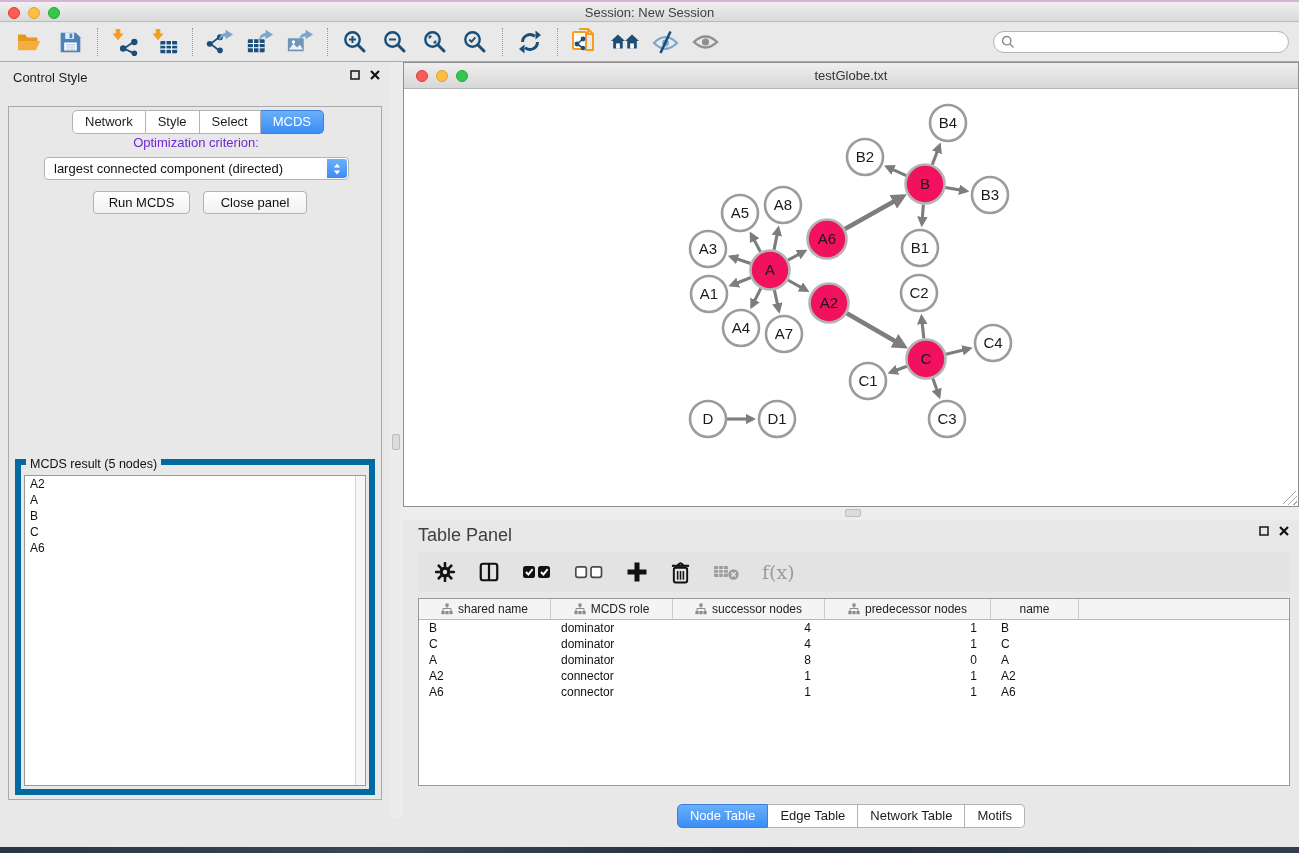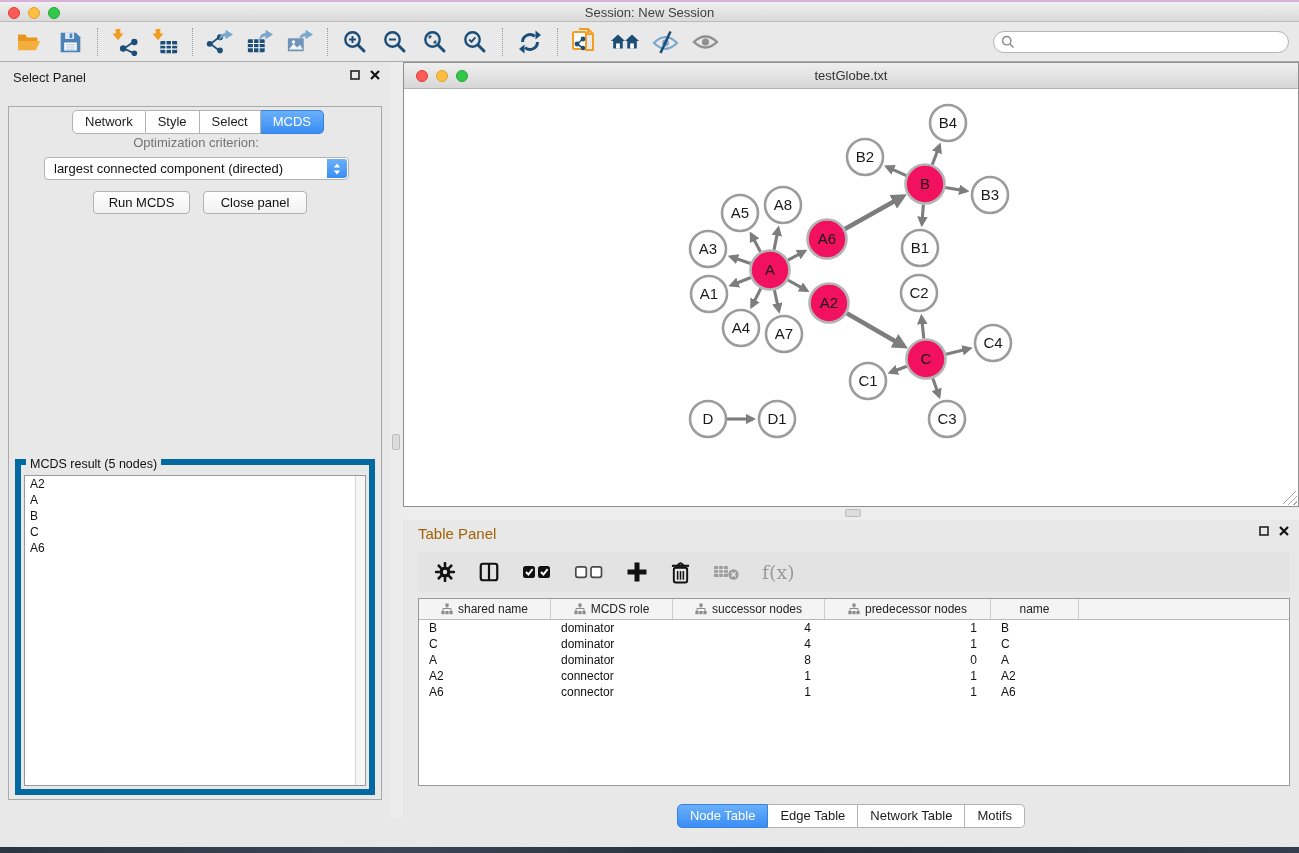--- a/index.html
+++ b/index.html
@@ -33,21 +33,21 @@
   .control-header .ph-title { position:absolute; left:13px; top:8px; font-size:13px; color:#1c1c1c; }
   .ph-icons { position:absolute; right:10px; top:8px; display:flex; gap:10px; align-items:center; }
   .cp-tabs { position:absolute; left:72px; top:95px; display:flex; z-index:3; }
   .seg > div { border:1px solid #b3b3b3; border-left:none; background:#fff; color:#1c1c1c;
     font-size:13px; padding:3px 12px 4px; cursor:default; white-space:nowrap;margin-top:15px; }
   .seg > div:first-child { border-left:1px solid #b3b3b3; border-radius:5px 0 0 5px; }
   .seg > div:last-child { border-radius:0 5px 5px 0; }
   .seg > div.active { background:linear-gradient(#6ab0f9,#3a8df6); border-color:#3a7fd9; color:#fff; }
   .cp-box { position:absolute; left:8px; top:106px; width:374px; height:694px;
     border:1px solid #a9a9a9; background:#e8e8e8; }
-  .opt-label { position:absolute; left:2px; right:0; top:28px; text-align:center; font-size:13px; color:#737373; }
+  .opt-label { position:absolute; left:2px; right:0; top:28px; text-align:center; font-size:13px; color:#6d28d9; }
   .dropdown { position:absolute; left:35px; top:50px; width:305px; height:23px; background:#fff;
     border:1px solid #b3b3b3; border-radius:4px; font-size:13px; color:#111;
     display:flex; align-items:center; padding-left:9px; cursor:default; }
   .dd-stepper { position:absolute; right:1px; top:1px; bottom:1px; width:20px;
     background:linear-gradient(#6ab0f9,#3a8df6); border-radius:0 3px 3px 0;
     display:flex; align-items:center; justify-content:center; }
   .btn { position:absolute; height:23px; background:linear-gradient(#ffffff,#f1f1f1);
     border:1px solid #b3b3b3; border-radius:4px; font-size:13px; color:#111;
     display:flex; align-items:center; justify-content:center; cursor:default; }
   .fieldset { position:absolute; left:6px; top:352px; width:360px; height:336px;
@@ -78,21 +78,21 @@
   .net-titlebar .lights { top:7px; left:12px; }
   .net-canvas { position:absolute; left:0; right:0; top:26px; bottom:0; background:#fff; overflow:hidden; }
   .resize-grip { position:absolute; right:1px; bottom:1px; width:14px; height:14px;
     background:
       linear-gradient(135deg, transparent 45%, #aaa 45%, #aaa 50%, transparent 50%) 0 0/14px 14px,
       linear-gradient(135deg, transparent 65%, #aaa 65%, #aaa 70%, transparent 70%) 0 0/14px 14px,
       linear-gradient(135deg, transparent 85%, #aaa 85%, #aaa 90%, transparent 90%) 0 0/14px 14px; }
 
   
   .table-panel { position:absolute; left:403px; top:520px; right:0; height:298px; background:#e8e8e8; }
-  .tp-title { position:absolute; left:15px; top:5px; font-size:15px; color:#a16207; }
+  .tp-title { position:absolute; left:15px; top:5px; font-size:18px; color:#404040; }
   .tp-icons { position:absolute; right:10px; top:6px; display:flex; gap:10px; align-items:center; }
   .tp-toolbar { position:absolute; left:15px; right:9px; top:32px; height:40px; background:#e3e3e3;
     display:flex; align-items:center; gap:22px; padding-left:16px; }
   .tp-toolbar .tpbtn { display:flex; align-items:center; justify-content:center; cursor:default; }
   .fx { font-family:"DejaVu Serif", serif; color:#9a9a9a; font-size:19px; }
   .ntable { position:absolute; left:15px; right:9px; top:78px; height:188px; background:#fff;
     border:1px solid #999; overflow:hidden; }
   .thead { display:flex; height:21px; background:#f4f4f4; border-bottom:1px solid #b9b9b9; }
   .thead .hcell { display:flex; align-items:center; justify-content:center; gap:5px;
     border-right:1px solid #cccccc; font-size:12px; color:#222; }
@@ -276,21 +276,21 @@
     <div class="search-wrap">
       <svg width="14" height="14" viewBox="0 0 14 14">
           <circle cx="5.7" cy="5.7" r="4.2" fill="none" stroke="#8a8a8a" stroke-width="1.4"></circle>
           <line x1="8.9" y1="8.9" x2="12.6" y2="12.6" stroke="#8a8a8a" stroke-width="1.4"></line>
         </svg>
       <input type="text" placeholder="" style="">
     </div>
   </div>
 
   <div class="control-header">
-    <div class="ph-title">Select Panel</div>
+    <div class="ph-title">Control Style</div>
     <div class="ph-icons">
       <svg width="10" height="10" viewBox="0 0 10 10">
           <rect x="1" y="1" width="8" height="8" fill="none" stroke="#222" stroke-width="1.6"></rect>
         </svg>
       <svg width="10" height="10" viewBox="0 0 10 10">
           <path d="M1 1 L9 9 M9 1 L1 9" stroke="#111" stroke-width="2.2"></path>
         </svg>
     </div>
   </div>
   <div class="cp-tabs seg">

